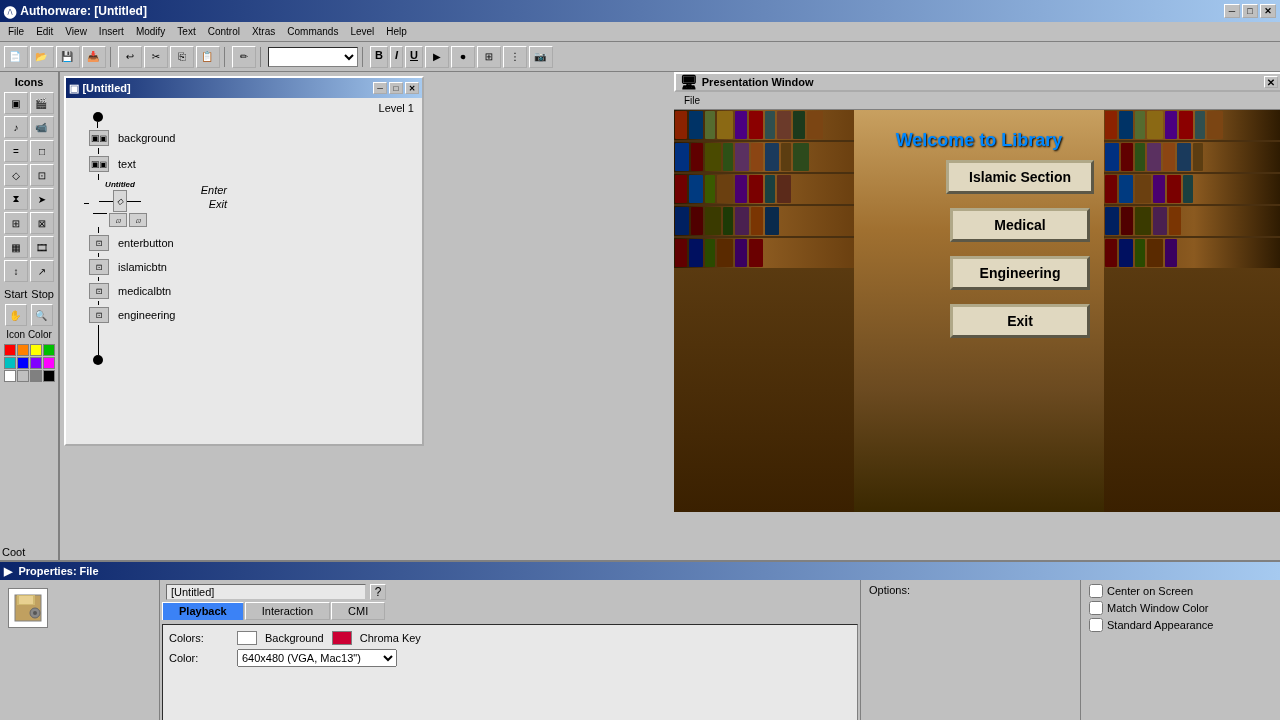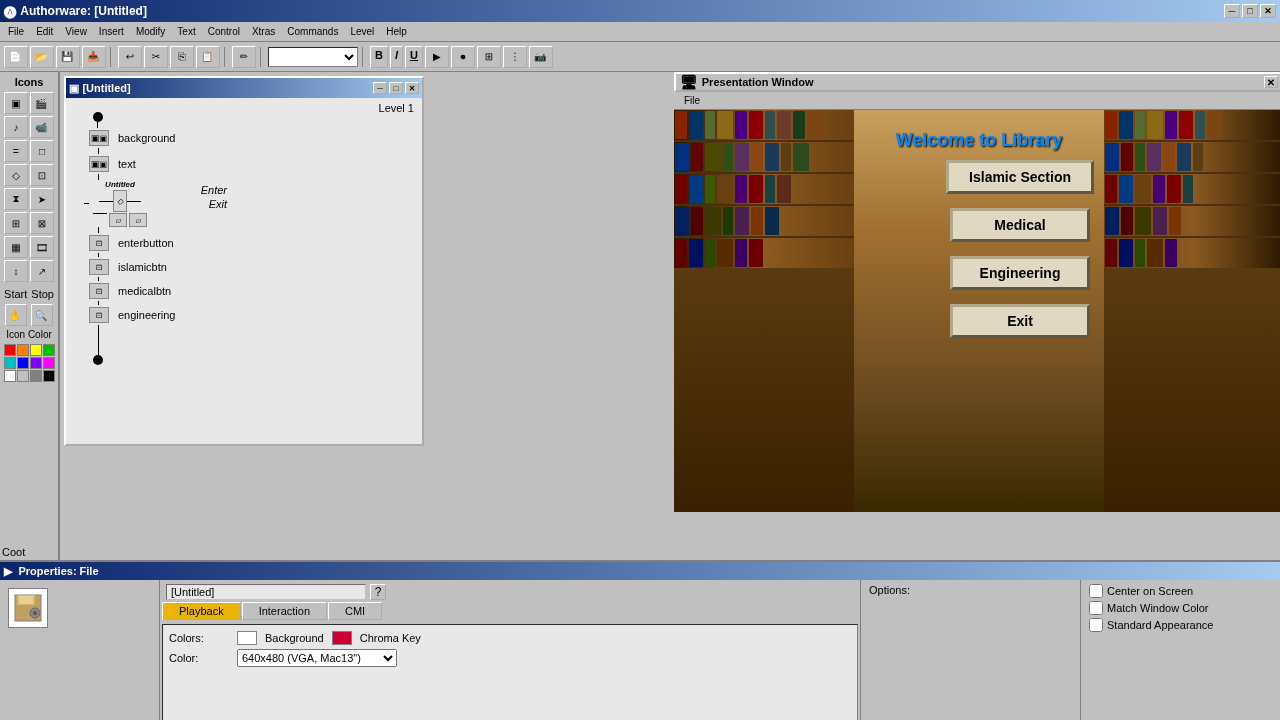--- a/index.html
+++ b/index.html
@@ -380,22 +380,23 @@
       margin-bottom: 4px;
     }
     .pp-tab {
       padding: 2px 16px;
       background: #c0c0c0;
       border: 1px outset #ffffff;
       cursor: pointer;
       font-size: 11px;
     }
     .pp-tab.active {
-      background: #eab308;
+      background: #3b82f6;
       border-bottom: none;
+      font-weight: bold;
     }
     .pp-body {
       background: #e8e8e8;
       border: 1px inset #808080;
       padding: 6px;
       height: calc(100% - 28px);
     }
     .pp-row {
       display: flex;
       align-items: center;

